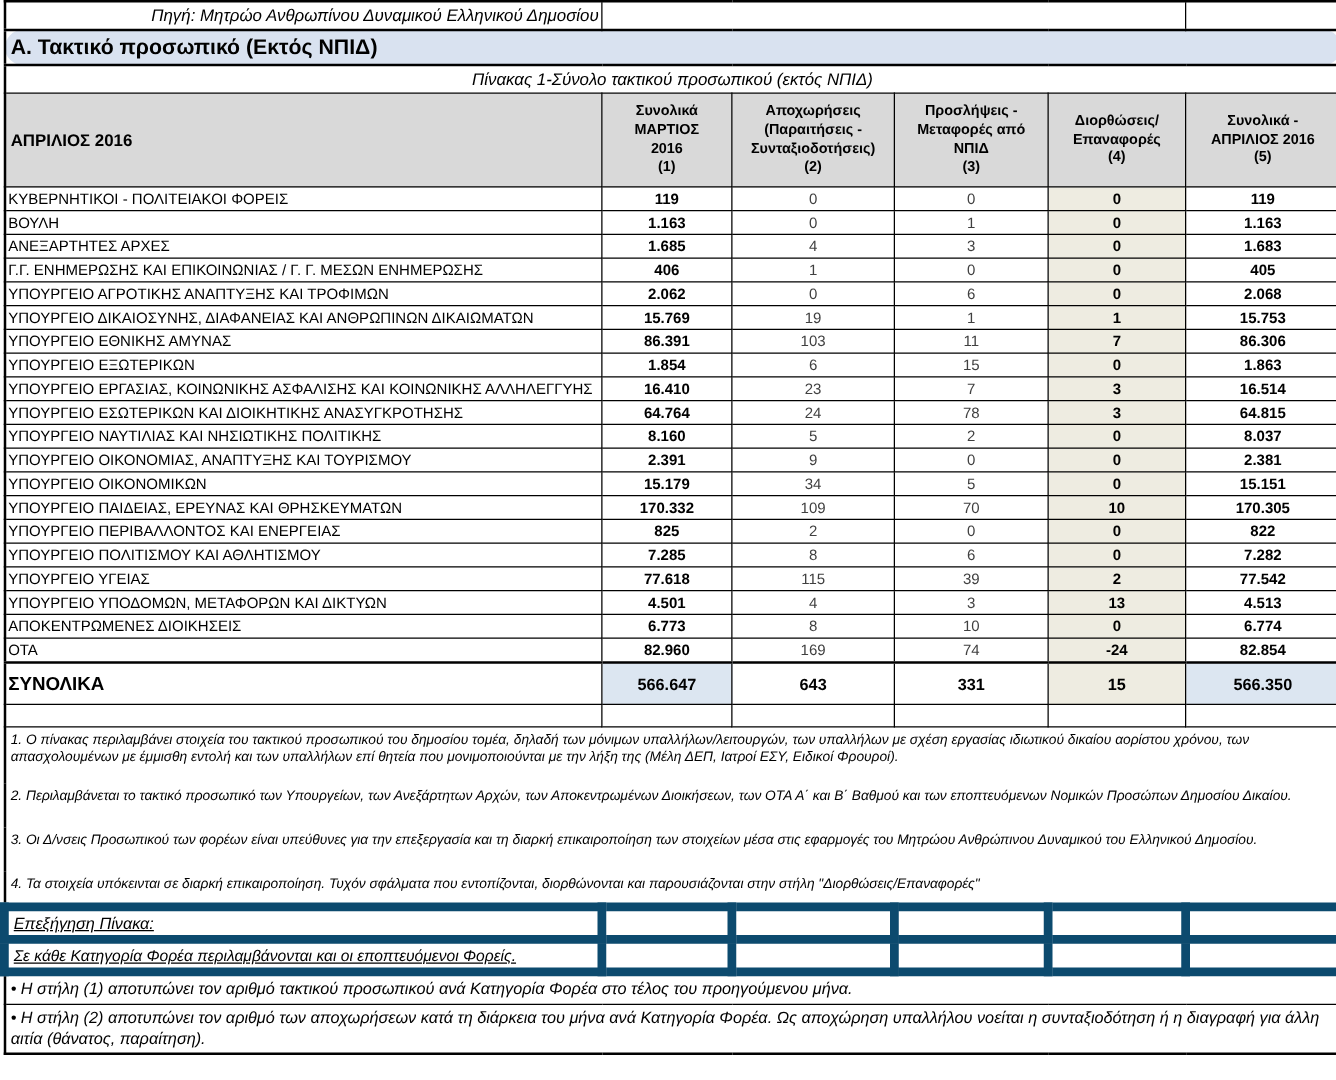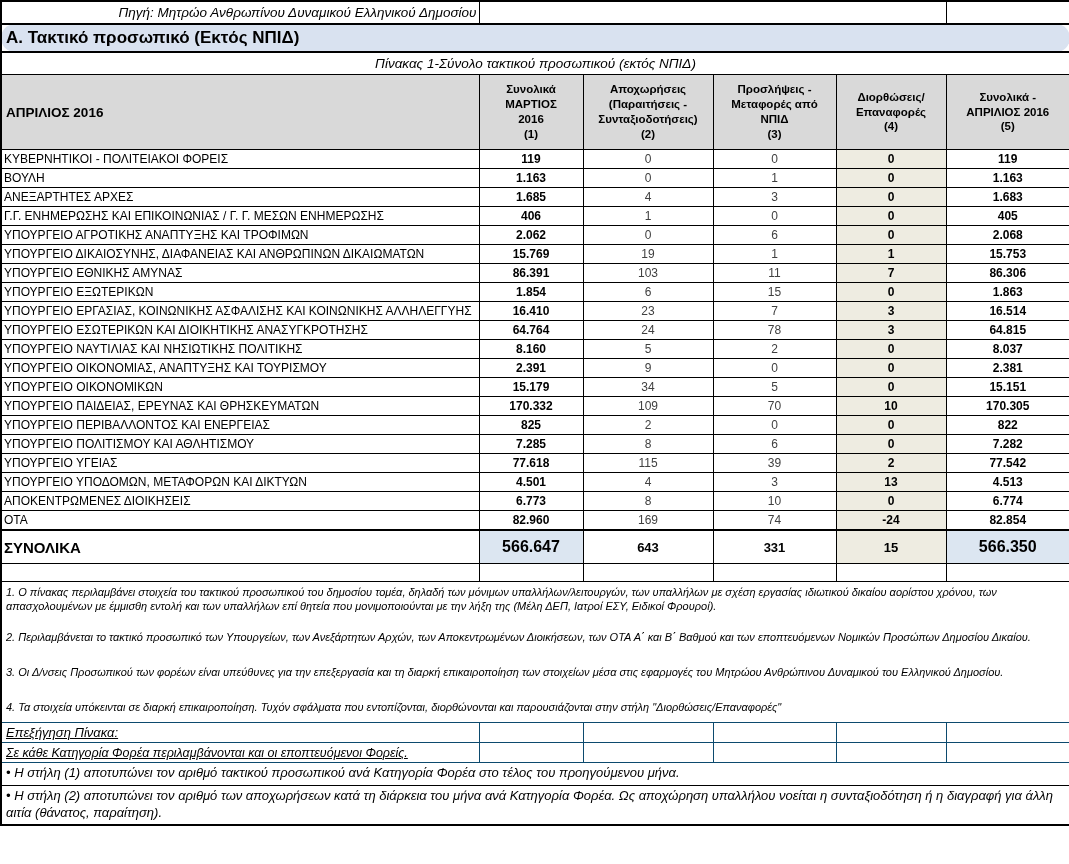--- a/index.html
+++ b/index.html
@@ -22,30 +22,30 @@
   .kath-row td{border-bottom:2px solid #000;}
   
   .cat{text-align:left;white-space:nowrap;font-size:12px;padding-left:2px;margin-left:32px;}
   .n1{font-weight:bold;}
   .n23{color:#404040;}
   .n4{font-weight:bold;background:#eeece1;}
   .n5{font-weight:bold;}
   
   .tot-row td{border-top:2px solid #000;height:32px;}
   .tot-label{font-weight:bold;font-size:15px;text-align:left;padding-left:2px;}
-  .tot-big{font-weight:bold;font-size:16px;background:#dce6f1;}
+  .tot-big{font-weight:bold;font-size:13px;background:#dce6f1;}
   .tot-mid{font-weight:bold;font-size:13px;}
   .tot-mid.beige{background:#eeece1;}
   .spacer td{height:17px;}
   
   .fn td{border:0;text-align:left;font-style:italic;font-size:11px;line-height:1.28;
          padding:3px 5px 14px 4px;vertical-align:top;}
   .fn.first td{border-top:1px solid #000;}
   
-  .exp-head td{border:1px solid #0c4a6e;height:19px;}
+  .exp-head td{border:7px solid #0c4a6e;height:19px;}
   .exp-head .lbl{text-align:left;font-style:italic;font-size:13px;text-decoration:underline;padding-left:4px;}
   .exp-intro .lbl{text-align:left;font-style:italic;font-size:12.5px;padding-left:4px;}
   .bullet td{border-left:0;border-right:0;text-align:left;font-style:italic;
              font-size:13px;line-height:1.3;padding:2px 5px 2px 4px;vertical-align:top;}
 </style>
 </head>
 <body>
 
 <div id="page">
 <table>

